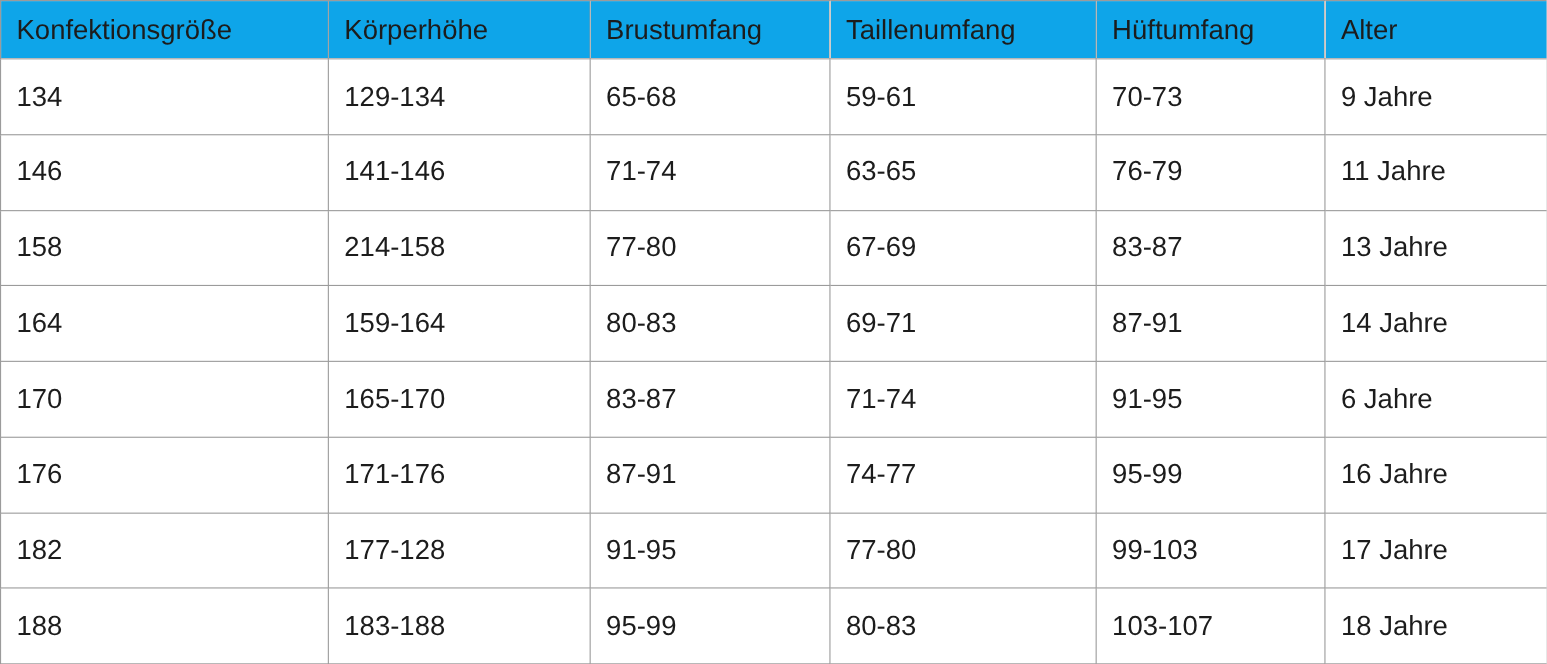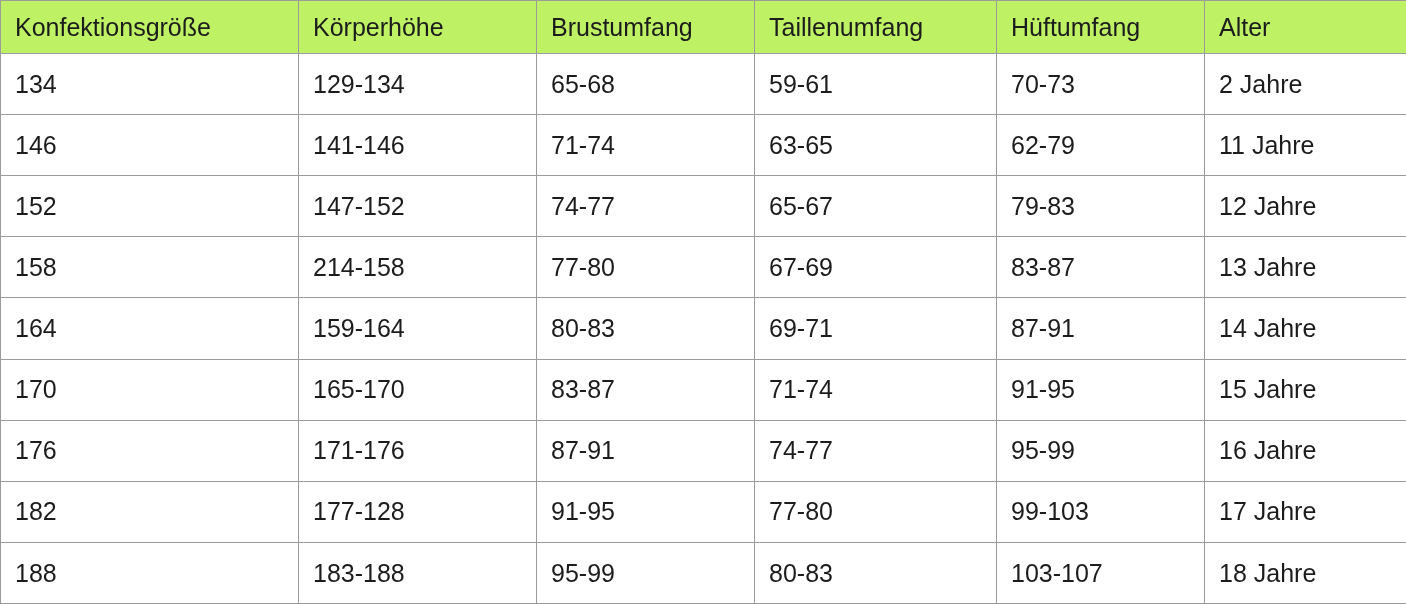--- a/index.html
+++ b/index.html
@@ -33,21 +33,21 @@
     padding: 0 14px;
     text-align: left;
     vertical-align: middle;
     font-weight: normal;
     font-size: 25px;
     line-height: 1.15;
     white-space: nowrap;
     overflow: hidden;
   }
   table.size-table thead th {
-    background: #bef264;
+    background: #0ea5e9;
     color: #1c1c1c;
     height: 52px;
     font-size: 25px;
   }
   table.size-table tbody td {
     background: #ffffff;
     height: 50px;
   }
 </style>
 </head>
@@ -72,37 +72,29 @@
       <th>Alter</th>
     </tr>
   </thead>
   <tbody>
     <tr>
       <td>134</td>
       <td>129-134</td>
       <td>65-68</td>
       <td>59-61</td>
       <td>70-73</td>
-      <td>2 Jahre</td>
+      <td>9 Jahre</td>
     </tr>
     <tr>
       <td>146</td>
       <td>141-146</td>
       <td>71-74</td>
       <td>63-65</td>
-      <td>62-79</td>
+      <td>76-79</td>
       <td>11 Jahre</td>
-    </tr>
-    <tr>
-      <td>152</td>
-      <td>147-152</td>
-      <td>74-77</td>
-      <td>65-67</td>
-      <td>79-83</td>
-      <td>12 Jahre</td>
     </tr>
     <tr>
       <td>158</td>
       <td>214-158</td>
       <td>77-80</td>
       <td>67-69</td>
       <td>83-87</td>
       <td>13 Jahre</td>
     </tr>
     <tr>
@@ -112,21 +104,21 @@
       <td>69-71</td>
       <td>87-91</td>
       <td>14 Jahre</td>
     </tr>
     <tr>
       <td>170</td>
       <td>165-170</td>
       <td>83-87</td>
       <td>71-74</td>
       <td>91-95</td>
-      <td>15 Jahre</td>
+      <td>6 Jahre</td>
     </tr>
     <tr>
       <td>176</td>
       <td>171-176</td>
       <td>87-91</td>
       <td>74-77</td>
       <td>95-99</td>
       <td>16 Jahre</td>
     </tr>
     <tr>

